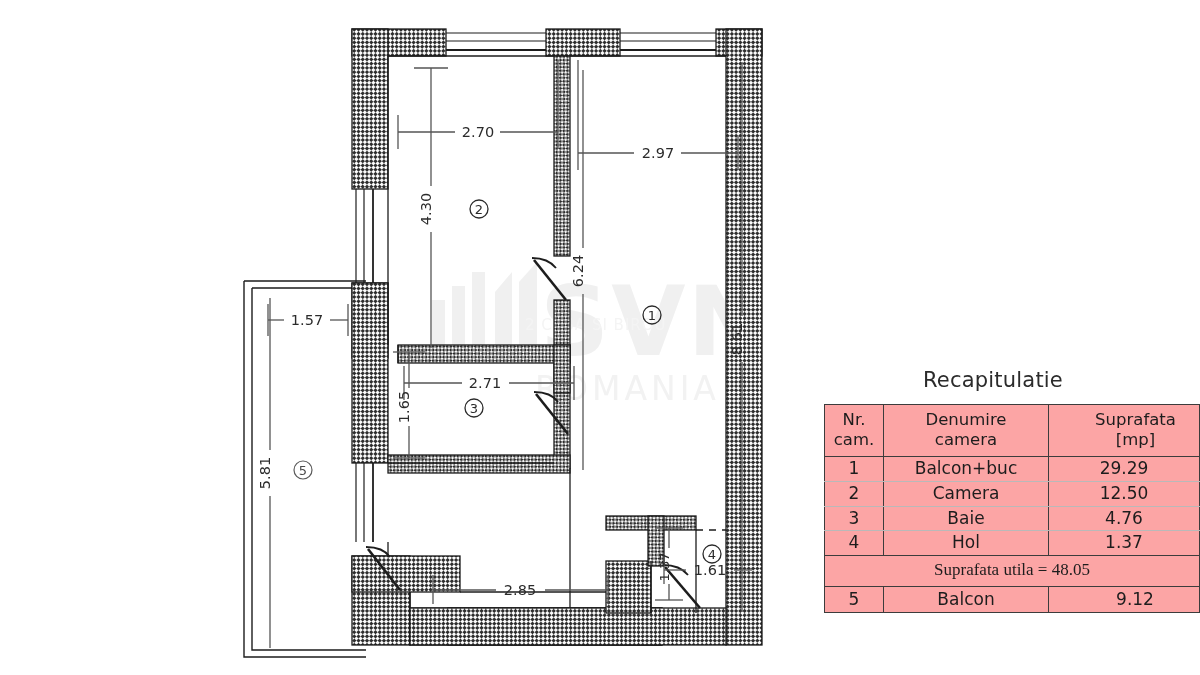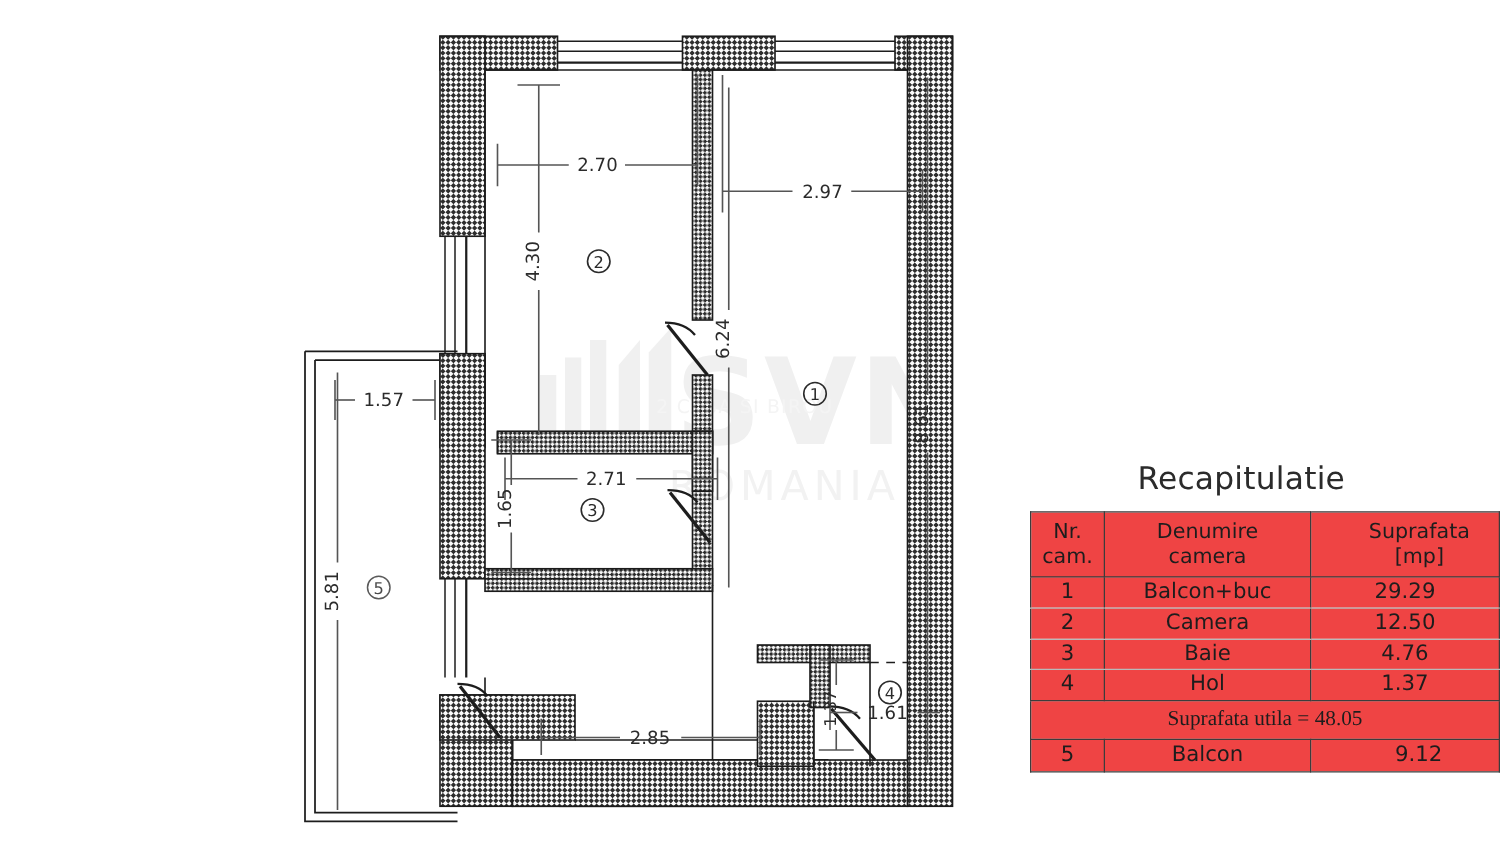--- a/index.html
+++ b/index.html
@@ -28,39 +28,39 @@
     height: 675px;
   }
   .recap-wrap {
     position: absolute;
     left: 824px;
     top: 368px;
     width: 338px;
   }
   .recap-title {
     text-align: center;
-    font-size: 25px;
+    font-size: 21px;
     color: #2b2b2b;
     font-family: "DejaVu Sans", sans-serif;
     letter-spacing: 0.2px;
     margin-bottom: 12px;
   }
   table.recap {
     border-collapse: collapse;
     width: 331px;
     table-layout: fixed;
     font-size: 17px;
     color: #1d1d1d;
   }
   table.recap td {
     border: 1.6px solid #3c3c3c;
     padding: 2px 4px;
     text-align: center;
     line-height: 1.22;
-    background: #ef4444;
+    background: #fca5a5;
   }
   table.recap td.hdr {
     padding: 5px 3px 6px 3px;
     font-size: 16.5px;
   }
   table.recap td.nr { width: 52px; }
   table.recap td.nume { width: 158px; }
   table.recap td.supr { width: 121px; padding-left: 26px; }
   table.recap tr.datarow td {
     border-top-color: #b9b9b9;

